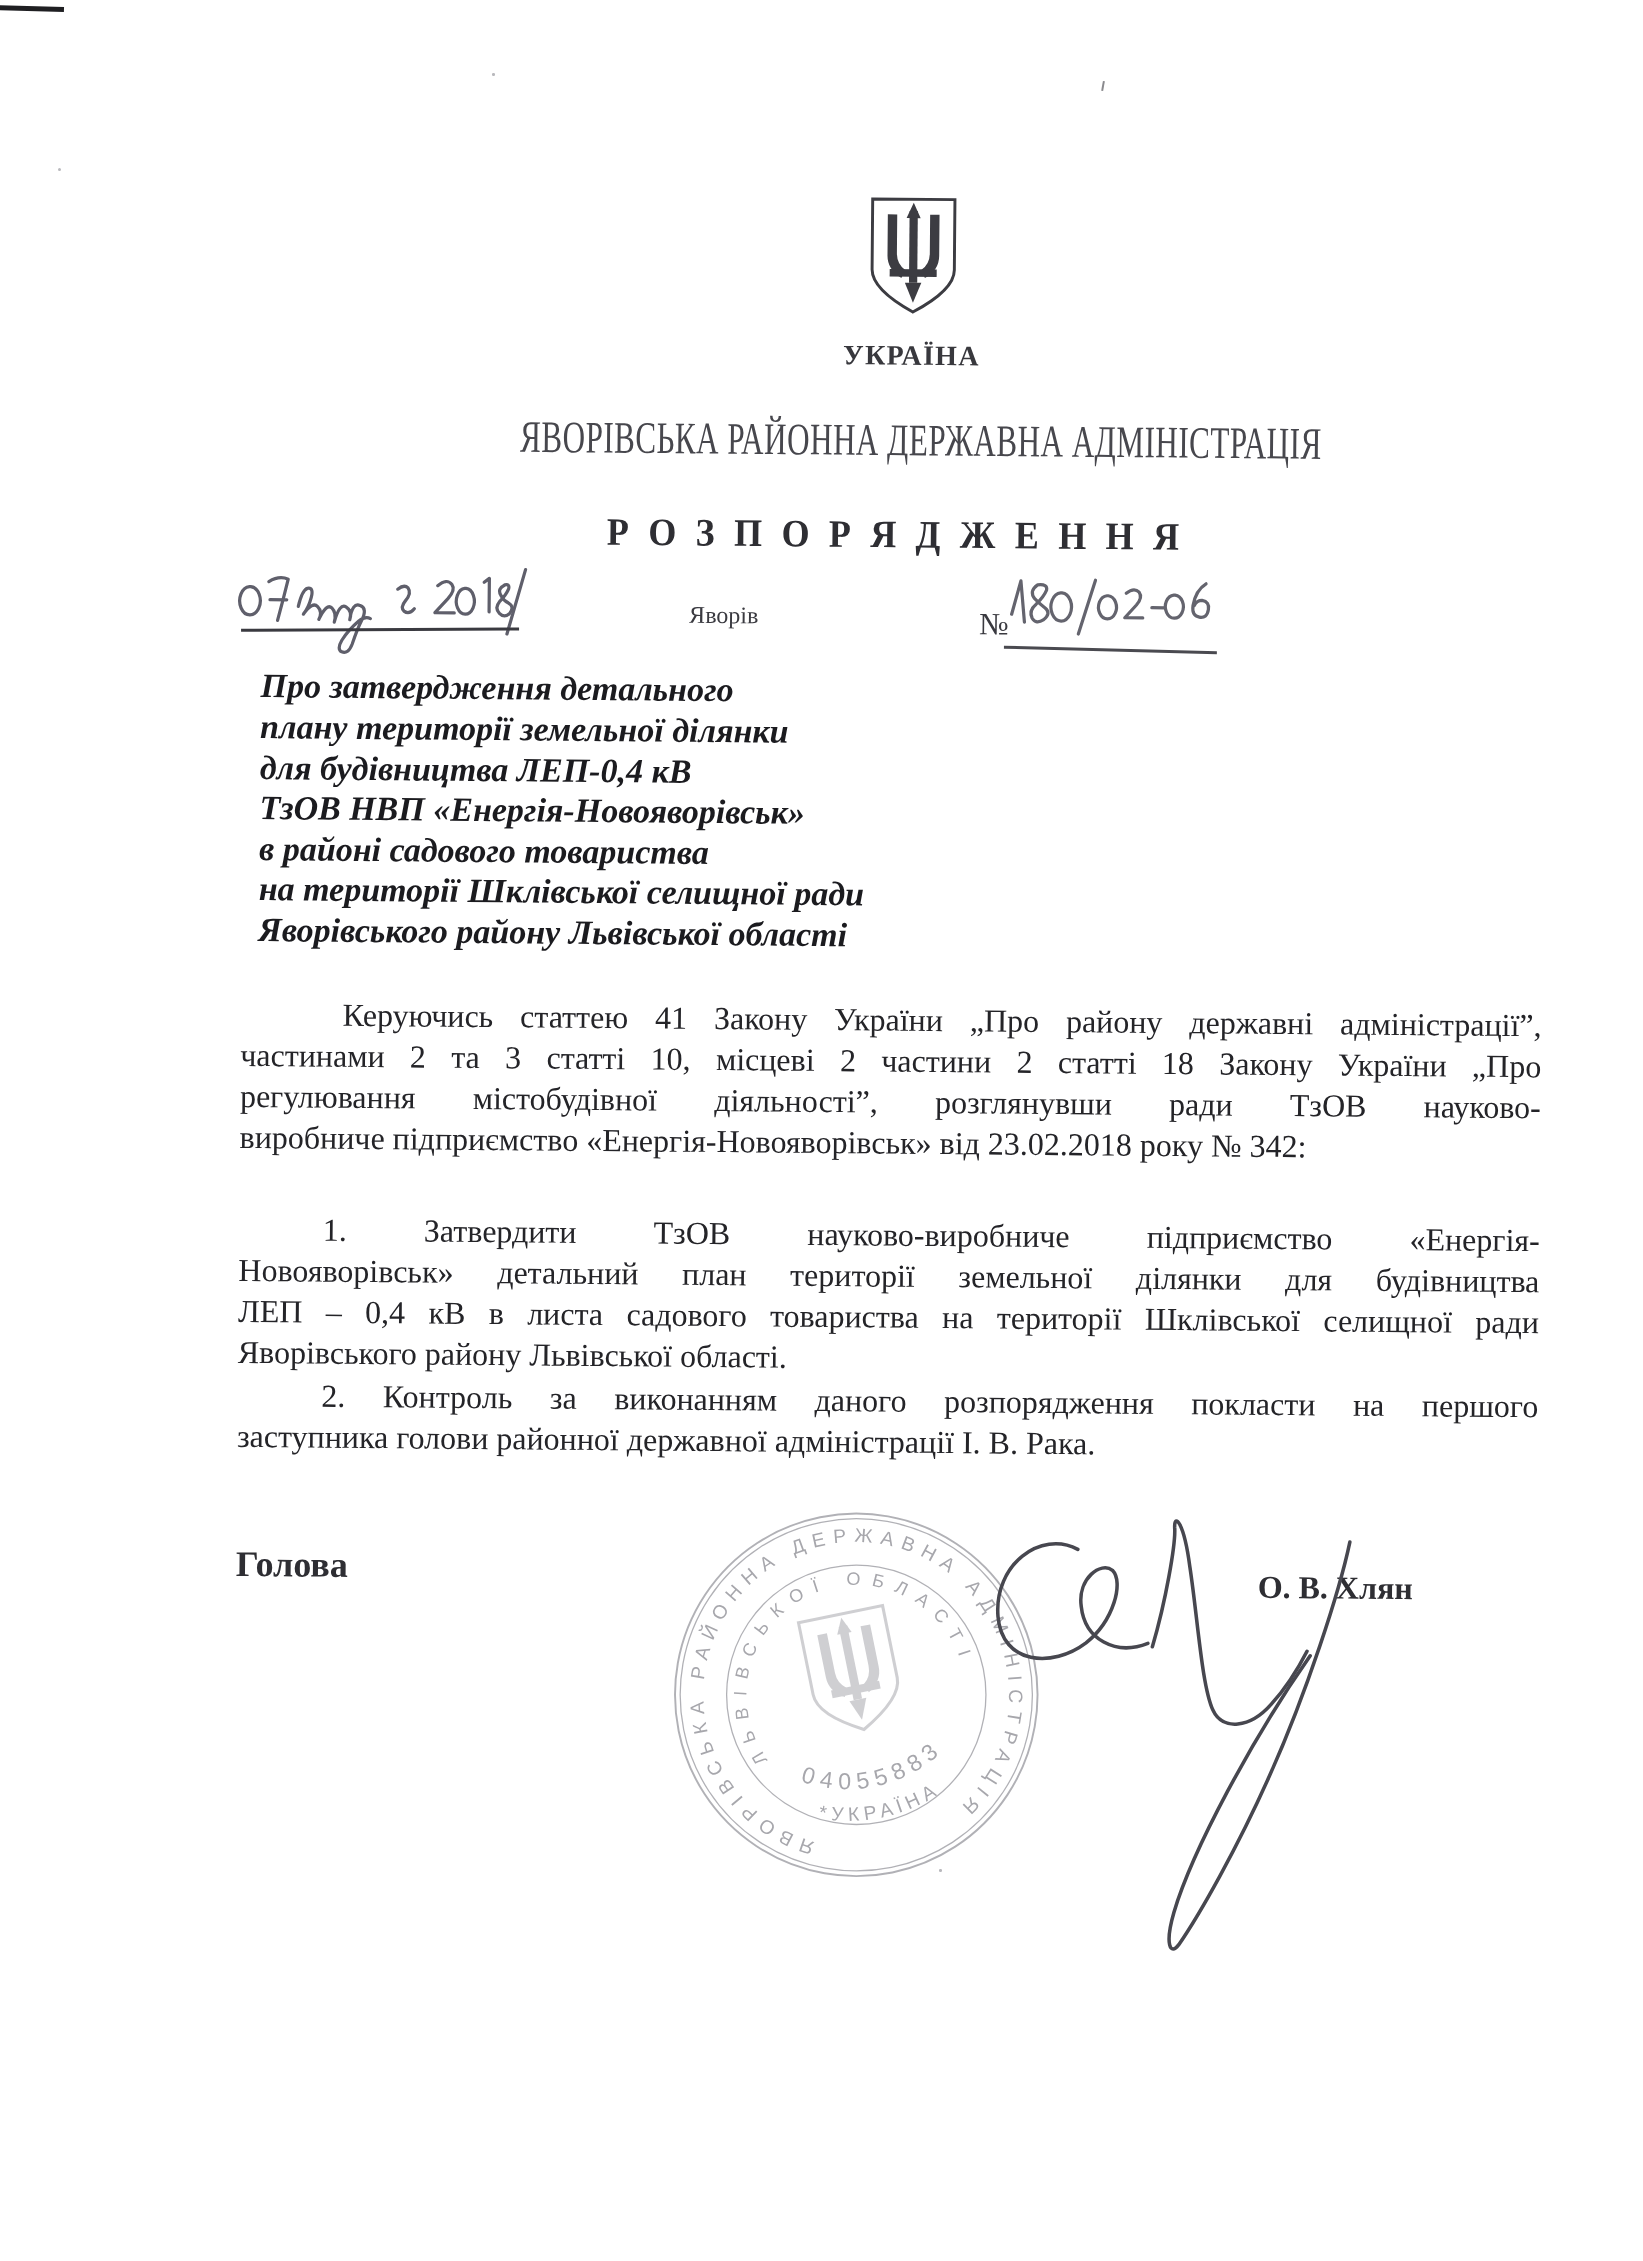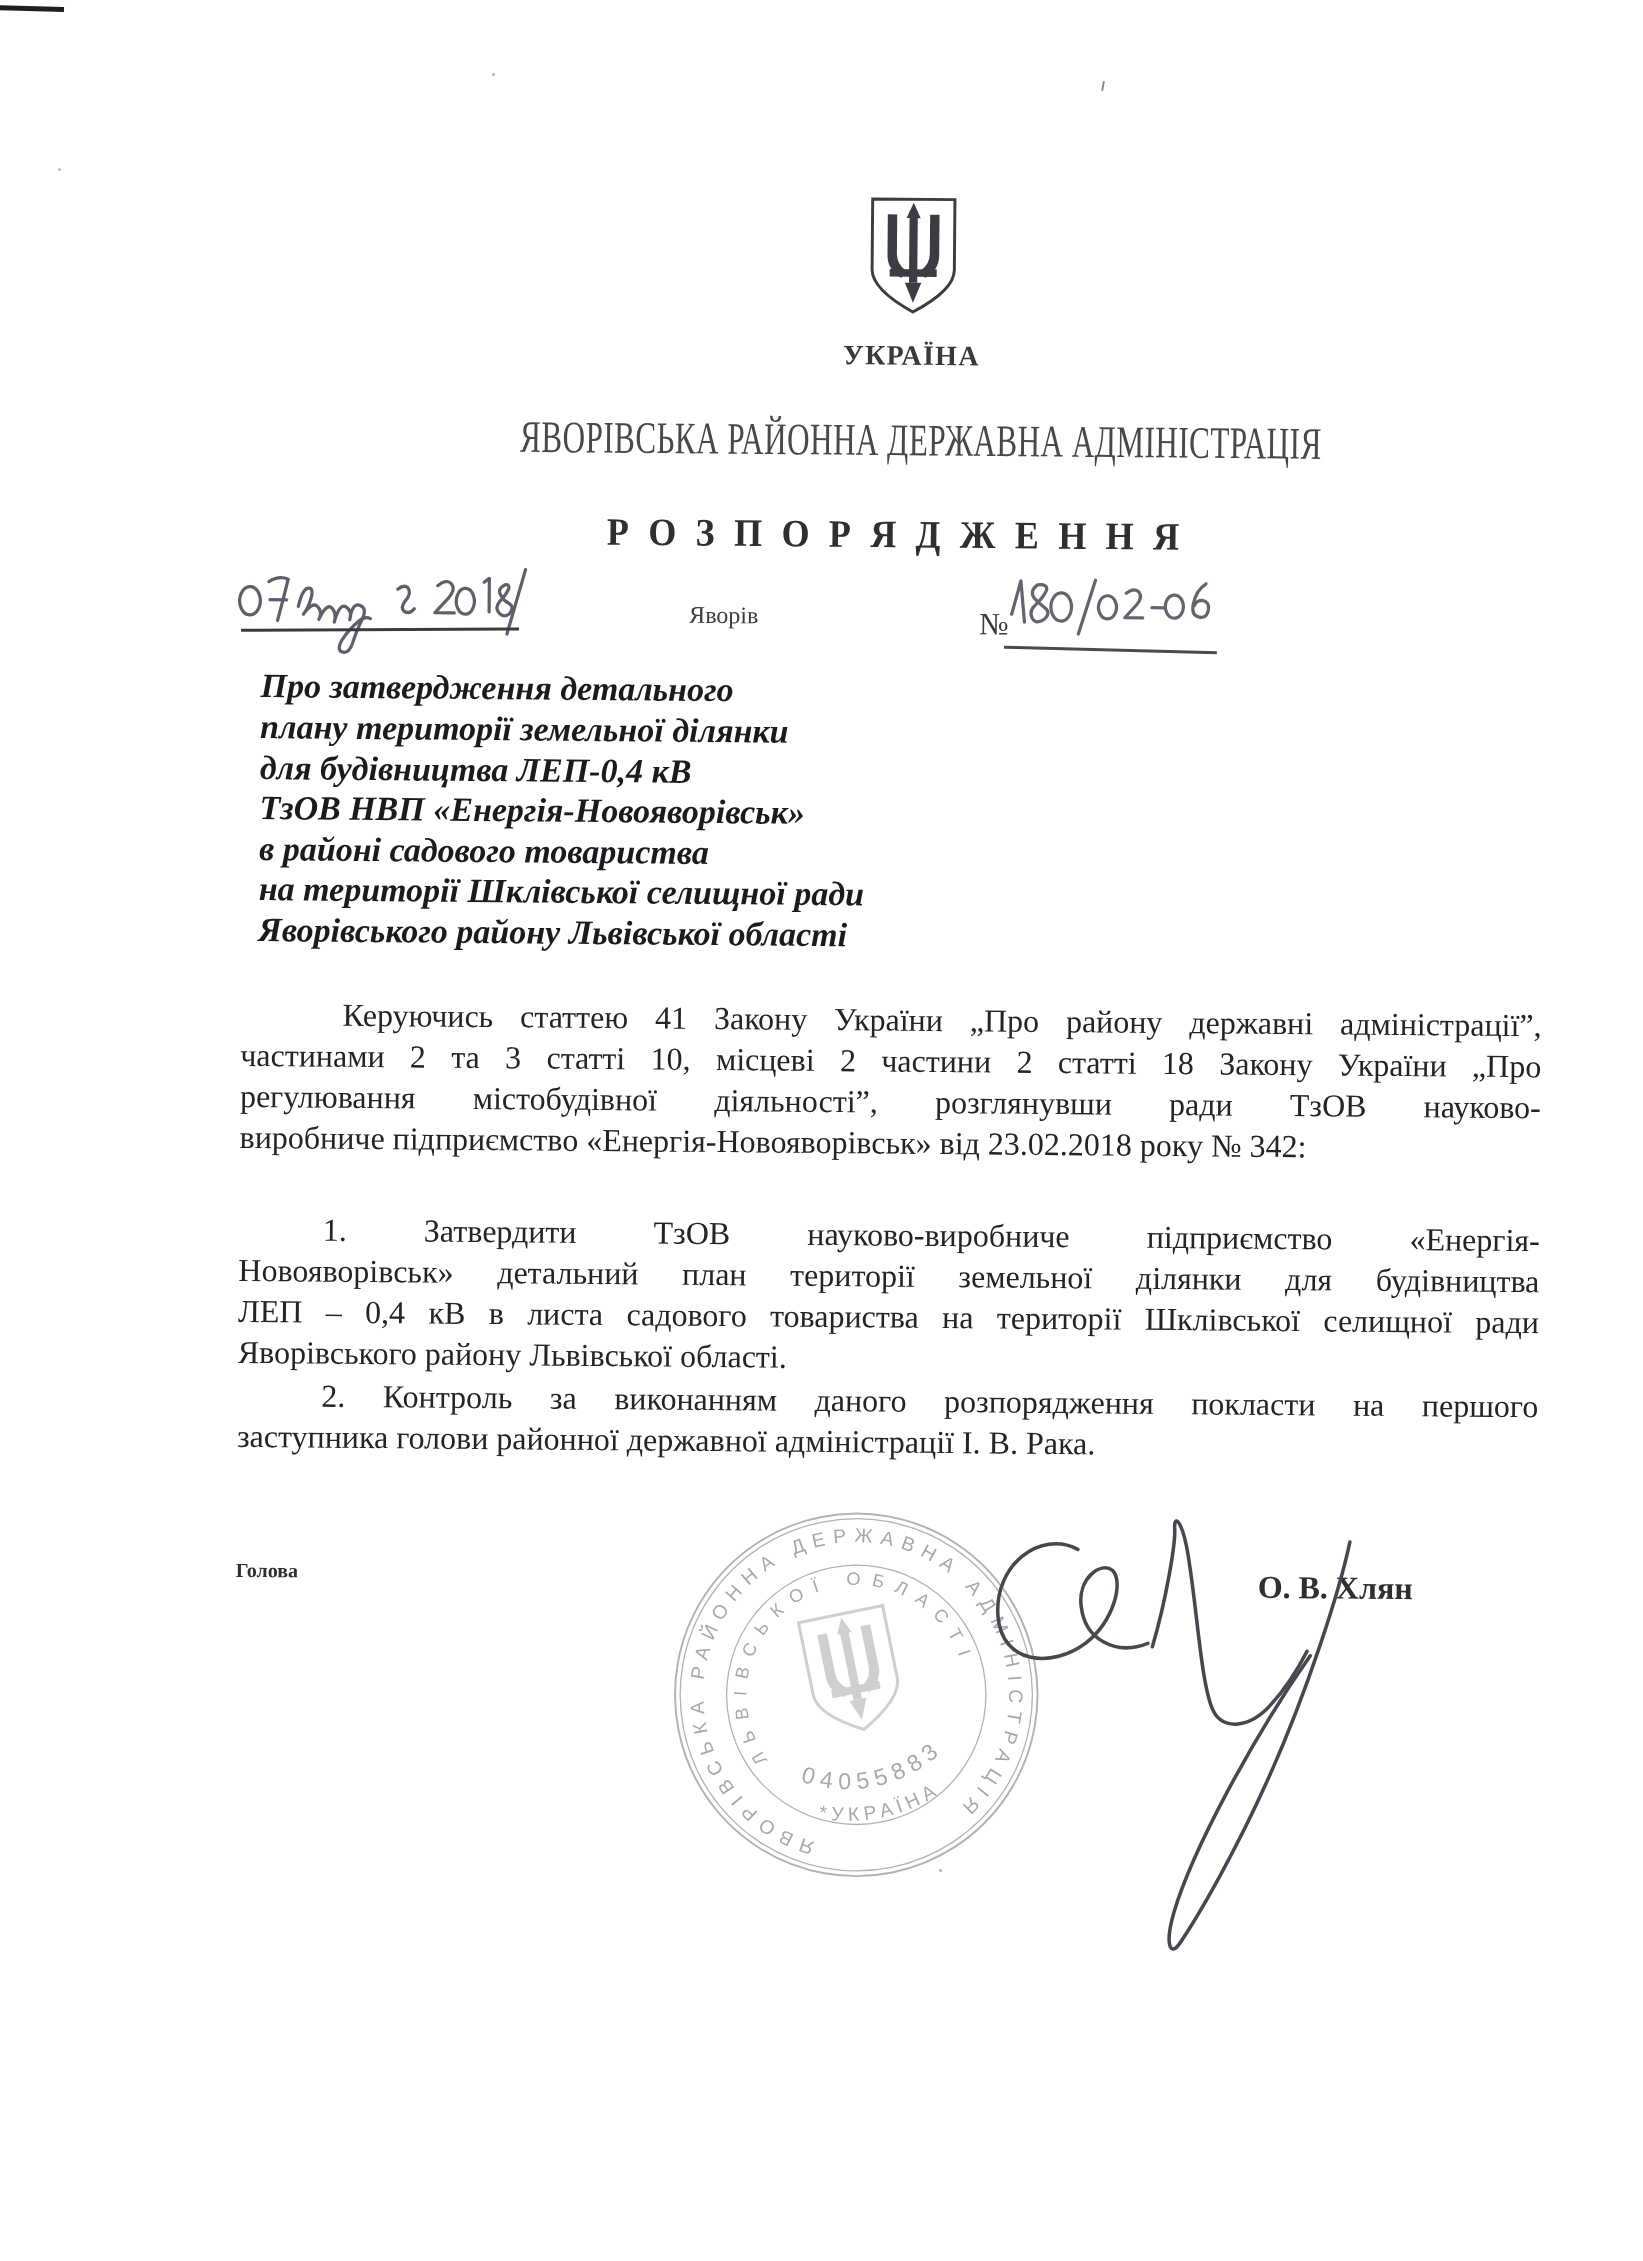--- a/index.html
+++ b/index.html
@@ -29,21 +29,21 @@
   .hline{background:#3a3a40;height:3.2px;}
   .subject-line{
     left:257px;white-space:nowrap;font-size:34px;font-weight:bold;font-style:italic;
     color:#1b1b1f;line-height:41px;height:41px;
   }
   .col{left:240px;width:1301px;}
   .line{height:41px;line-height:41px;font-size:32px;white-space:nowrap;color:#242428;}
   .jflex{display:flex;justify-content:space-between;}
   .ind1{padding-left:102px;}
   .ind2{padding-left:84px;}
-  .signpos{left:240px;top:1548px;font-size:20px;font-weight:bold;color:#2e2e33;margin-top:16px;}
+  .signpos{left:240px;top:1548px;font-size:36px;font-weight:bold;color:#2e2e33;}
   .signname{left:1262px;top:1565px;font-size:32px;font-weight:bold;color:#2e2e33;white-space:nowrap;}
   .stamp-text{font-family:"Liberation Sans", sans-serif;}
   .artifact{background:#1f1f22;}
   .speck{border-radius:50%;background:#b9b9bd;}
 </style>
 </head>
 <body>
 
 <svg width="0" height="0" style="position:absolute" aria-hidden="true">
   <defs>

